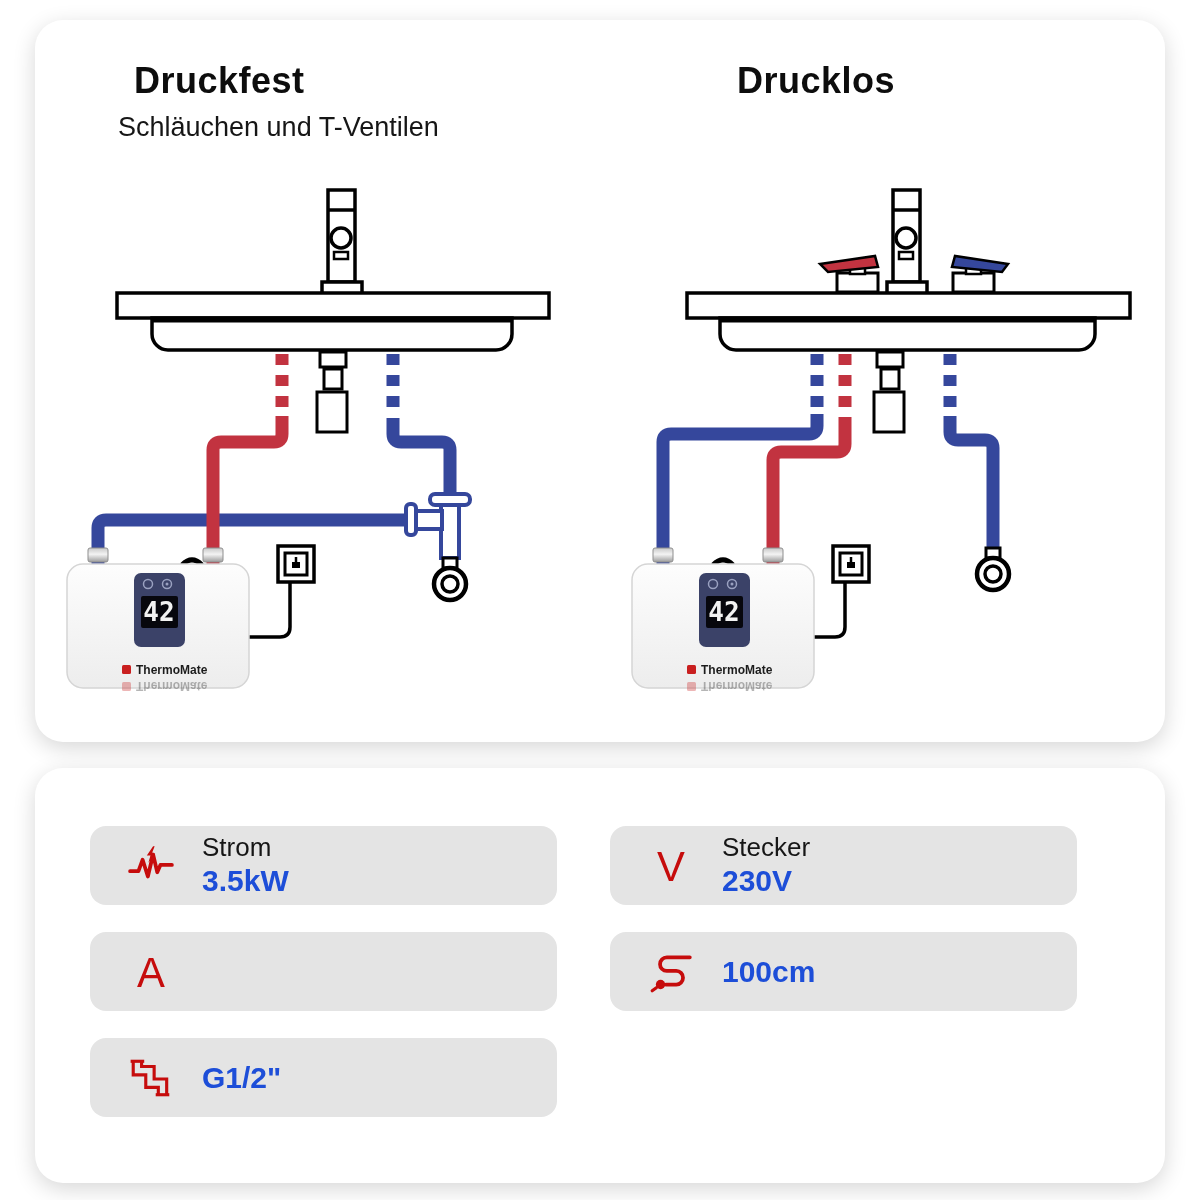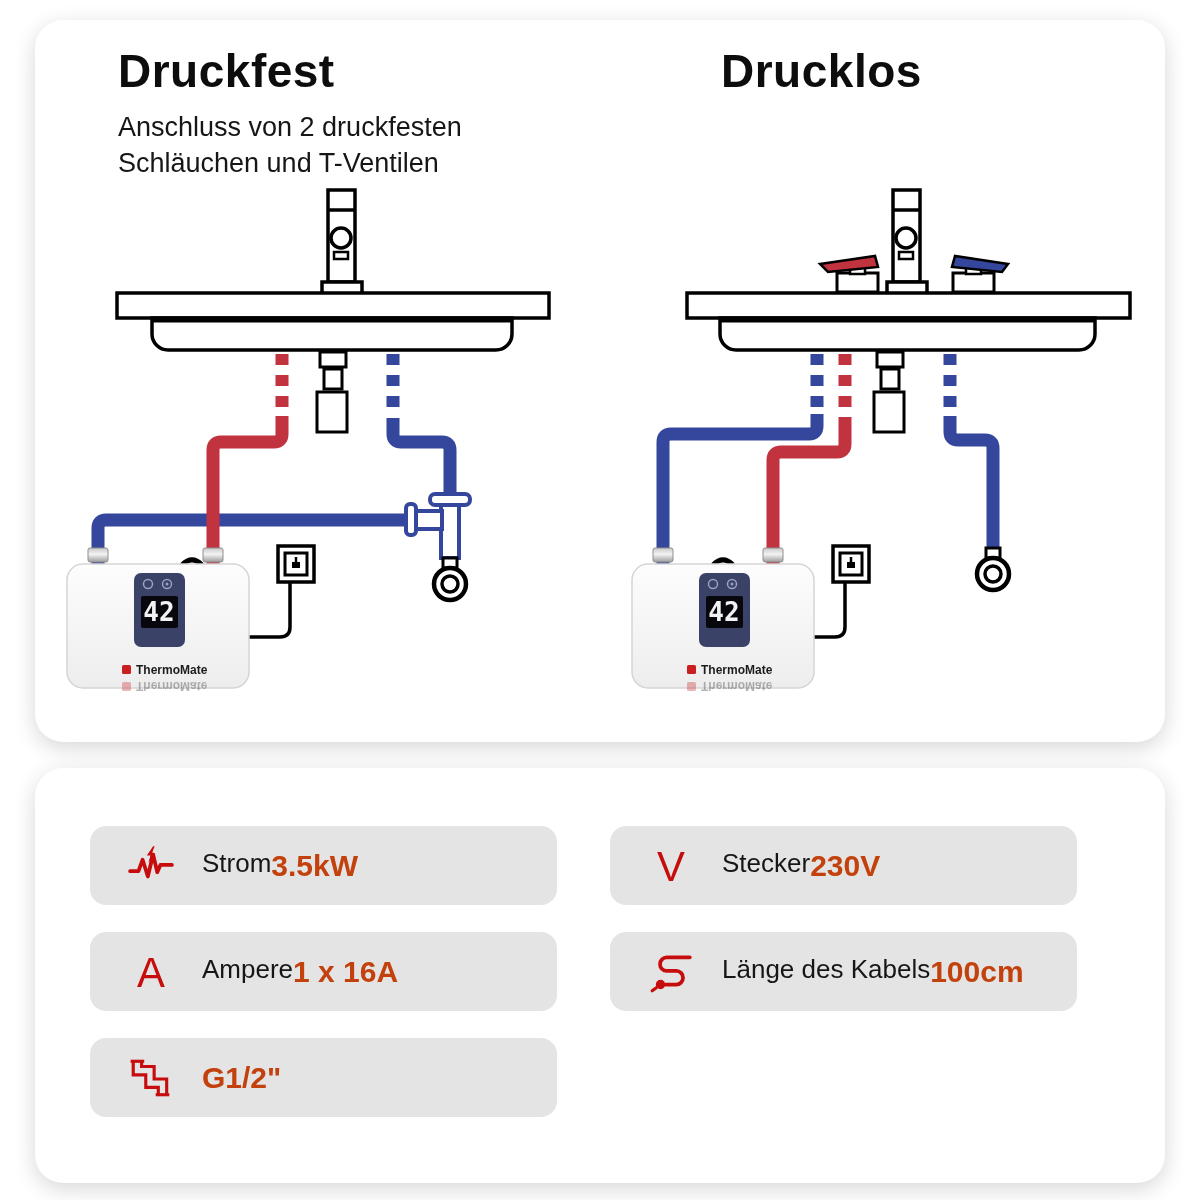--- a/index.html
+++ b/index.html
@@ -11,22 +11,22 @@
     overflow:hidden;
   }
   .card{
     position:absolute;left:35px;width:1130px;background:#fff;
     border-radius:28px;
     box-shadow:0 6px 22px rgba(0,0,0,0.16);
   }
   .top-card{top:20px;height:722px;}
   .bottom-card{top:768px;height:415px;}
   .d-title{
-    position:absolute;top:24px;margin:0;
-    font-size:46px;font-weight:700;letter-spacing:0.5px;color:#0d0d0d;
+    position:absolute;top:24px;margin:16px;
+    font-size:36px;font-weight:700;letter-spacing:0.5px;color:#0d0d0d;
   }
   .d-sub{
     position:absolute;top:90px;margin:0;
     font-size:27px;line-height:1.32;color:#161616;font-weight:400;
   }
   .d-sub span{display:block;}
   .t-left{left:83px;}
   .t-right{left:686px;}
   .dsvg{position:absolute;top:160px;width:540px;height:560px;}
   .dsvg-left{left:25px;}
@@ -37,33 +37,32 @@
     grid-template-columns:467px 467px;
     grid-auto-rows:79px;
     column-gap:53px;row-gap:27px;
   }
   .tile{
     background:#e4e4e4;border-radius:16px;
     display:flex;align-items:center;
     padding-left:38px;box-sizing:border-box;
   }
   .tile-icon{width:46px;height:46px;flex:none;margin-right:28px;display:flex;align-items:center;justify-content:center;}
-  .tile-text{display:flex;flex-direction:row;justify-content:center;}
+  .tile-text{display:flex;flex-direction:column;justify-content:center;}
   .tile-label{font-size:26px;line-height:1.18;color:#161616;}
-  .tile-value{font-size:30px;line-height:1.18;font-weight:700;color:#c2410c;}
+  .tile-value{font-size:30px;line-height:1.18;font-weight:700;color:#1d4ed8;}
   .seg{font-family:"DejaVu Sans Mono", monospace;font-weight:bold;}
 </style>
 </head>
 <body>
 
 <section class="card top-card">
 
   <h2 class="d-title t-left">Druckfest</h2>
   <p class="d-sub  t-left">
-    <span>Anschluss von 2 druckfesten</span>
     <span>Schläuchen und T-Ventilen</span>
   </p>
 
   <h2 class="d-title t-right">Drucklos</h2>
 
   <svg class="dsvg dsvg-left" viewBox="0 0 540 560">
     <defs>
       <linearGradient id="chromeA" x1="0" y1="0" x2="0" y2="1">
         <stop offset="0" stop-color="#c9c9c9"></stop>
           <stop offset="0.45" stop-color="#f3f3f3"></stop>
@@ -248,36 +247,31 @@
         <span class="tile-value">230V</span>
       </span>
     </div>
 
     <div class="tile">
       <span class="tile-icon">
         <svg viewBox="0 0 44 44" width="46" height="46">
           <text x="22" y="36" text-anchor="middle" font-family="Liberation Sans, sans-serif" font-size="40" fill="#c60c0c">A</text>
         </svg>
       </span>
-      <span class="tile-text">
-        <span class="tile-label">Ampere</span>
-        <span class="tile-value">1 x 16A</span>
-      </span>
     </div>
 
     <div class="tile">
       <span class="tile-icon">
         <svg viewBox="0 0 44 44" width="46" height="46">
           <path d="M40,8 H18 a6.5,6.5 0 0 0 0,13 h9 a6.5,6.5 0 0 1 0,13 H17" fill="none" stroke="#c60c0c" stroke-width="3.6" stroke-linecap="round" stroke-linejoin="round"></path>
           <circle cx="12" cy="34" r="4.5" fill="#c60c0c"></circle>
           <line x1="8" y1="37" x2="4" y2="40" stroke="#c60c0c" stroke-width="3" stroke-linecap="round"></line>
         </svg>
       </span>
       <span class="tile-text">
-        <span class="tile-label">Länge des Kabels</span>
         <span class="tile-value">100cm</span>
       </span>
     </div>
 
     <div class="tile">
       <span class="tile-icon">
         <svg viewBox="0 0 44 44" width="46" height="46">
           <path d="M9,5 V15 H21 V27 H33 V39" fill="none" stroke="#c60c0c" stroke-width="11" stroke-linejoin="miter"></path>
           <path d="M9,3 V15 H21 V27 H33 V41" fill="none" stroke="#e4e4e4" stroke-width="5"></path>
           <line x1="2.5" y1="6" x2="15.5" y2="6" stroke="#c60c0c" stroke-width="3"></line>

